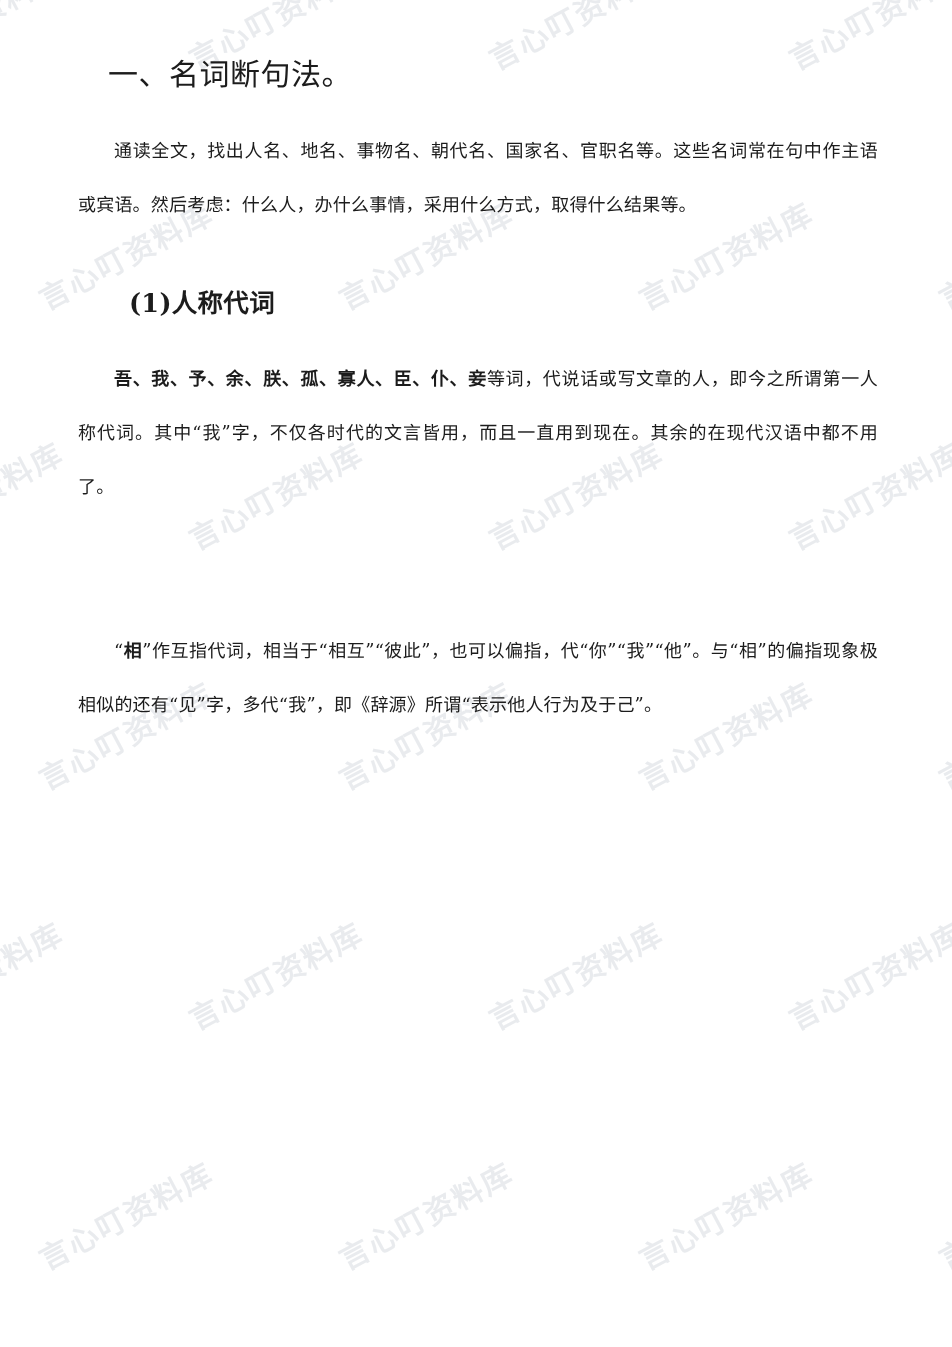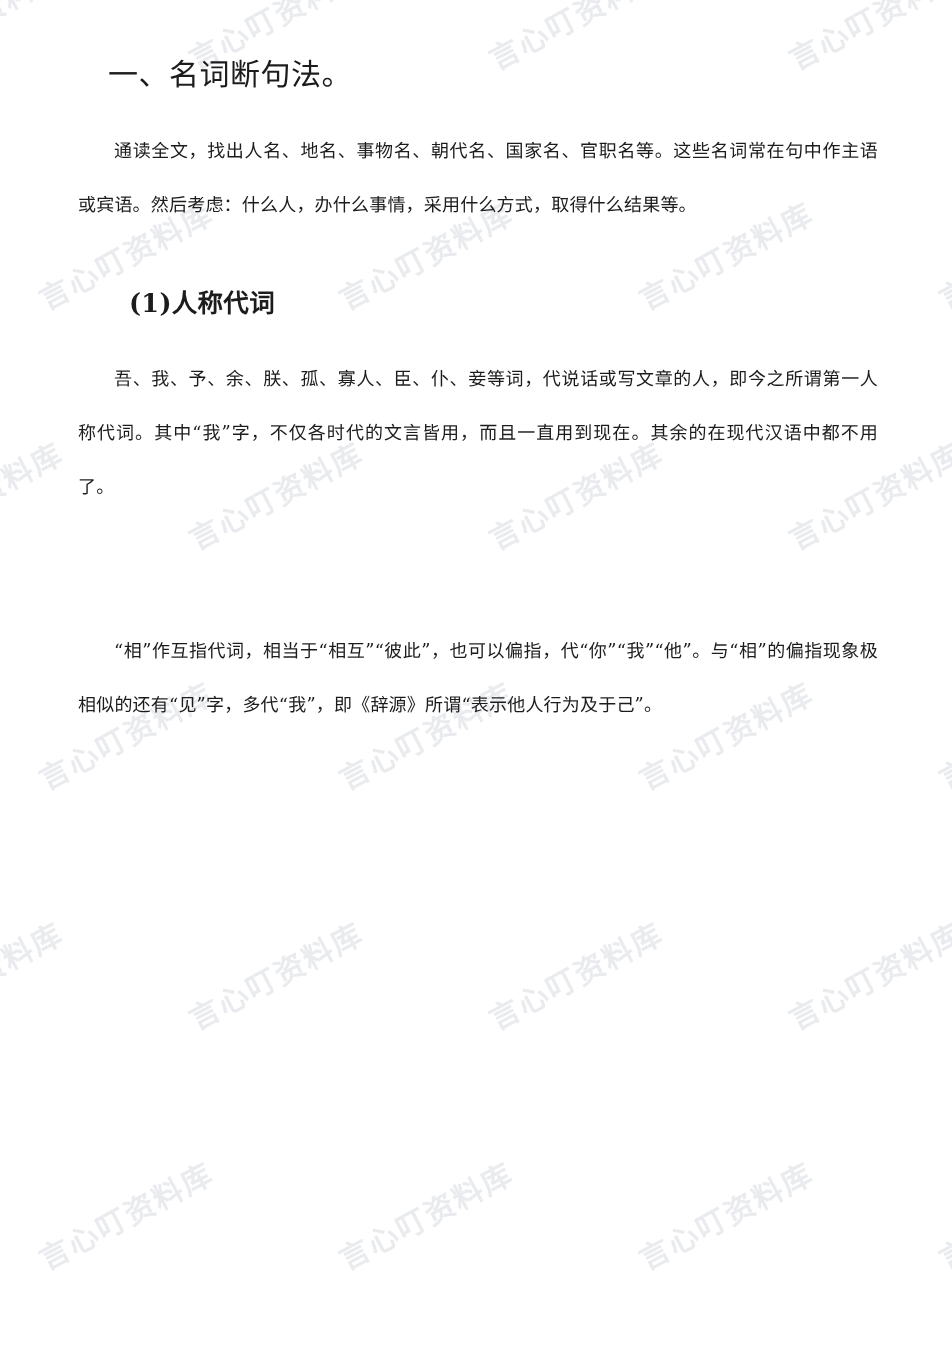--- a/index.html
+++ b/index.html
@@ -70,21 +70,21 @@
     font-size: 25.5px;
     line-height: 54px;
     font-weight: 700;
     text-indent: 2em;
     margin: 0;
     letter-spacing: 0.3px;
   }
 
   .gap-sm { height: 22px; }
 
-  b.kw { font-weight: 400; }
+  b.kw { font-weight: 700; }
 
   .short-line {
     font-size: 25.5px;
     line-height: 54px;
     text-indent: 2em;
     margin: 0;
     text-align: left;
   }
 
   

